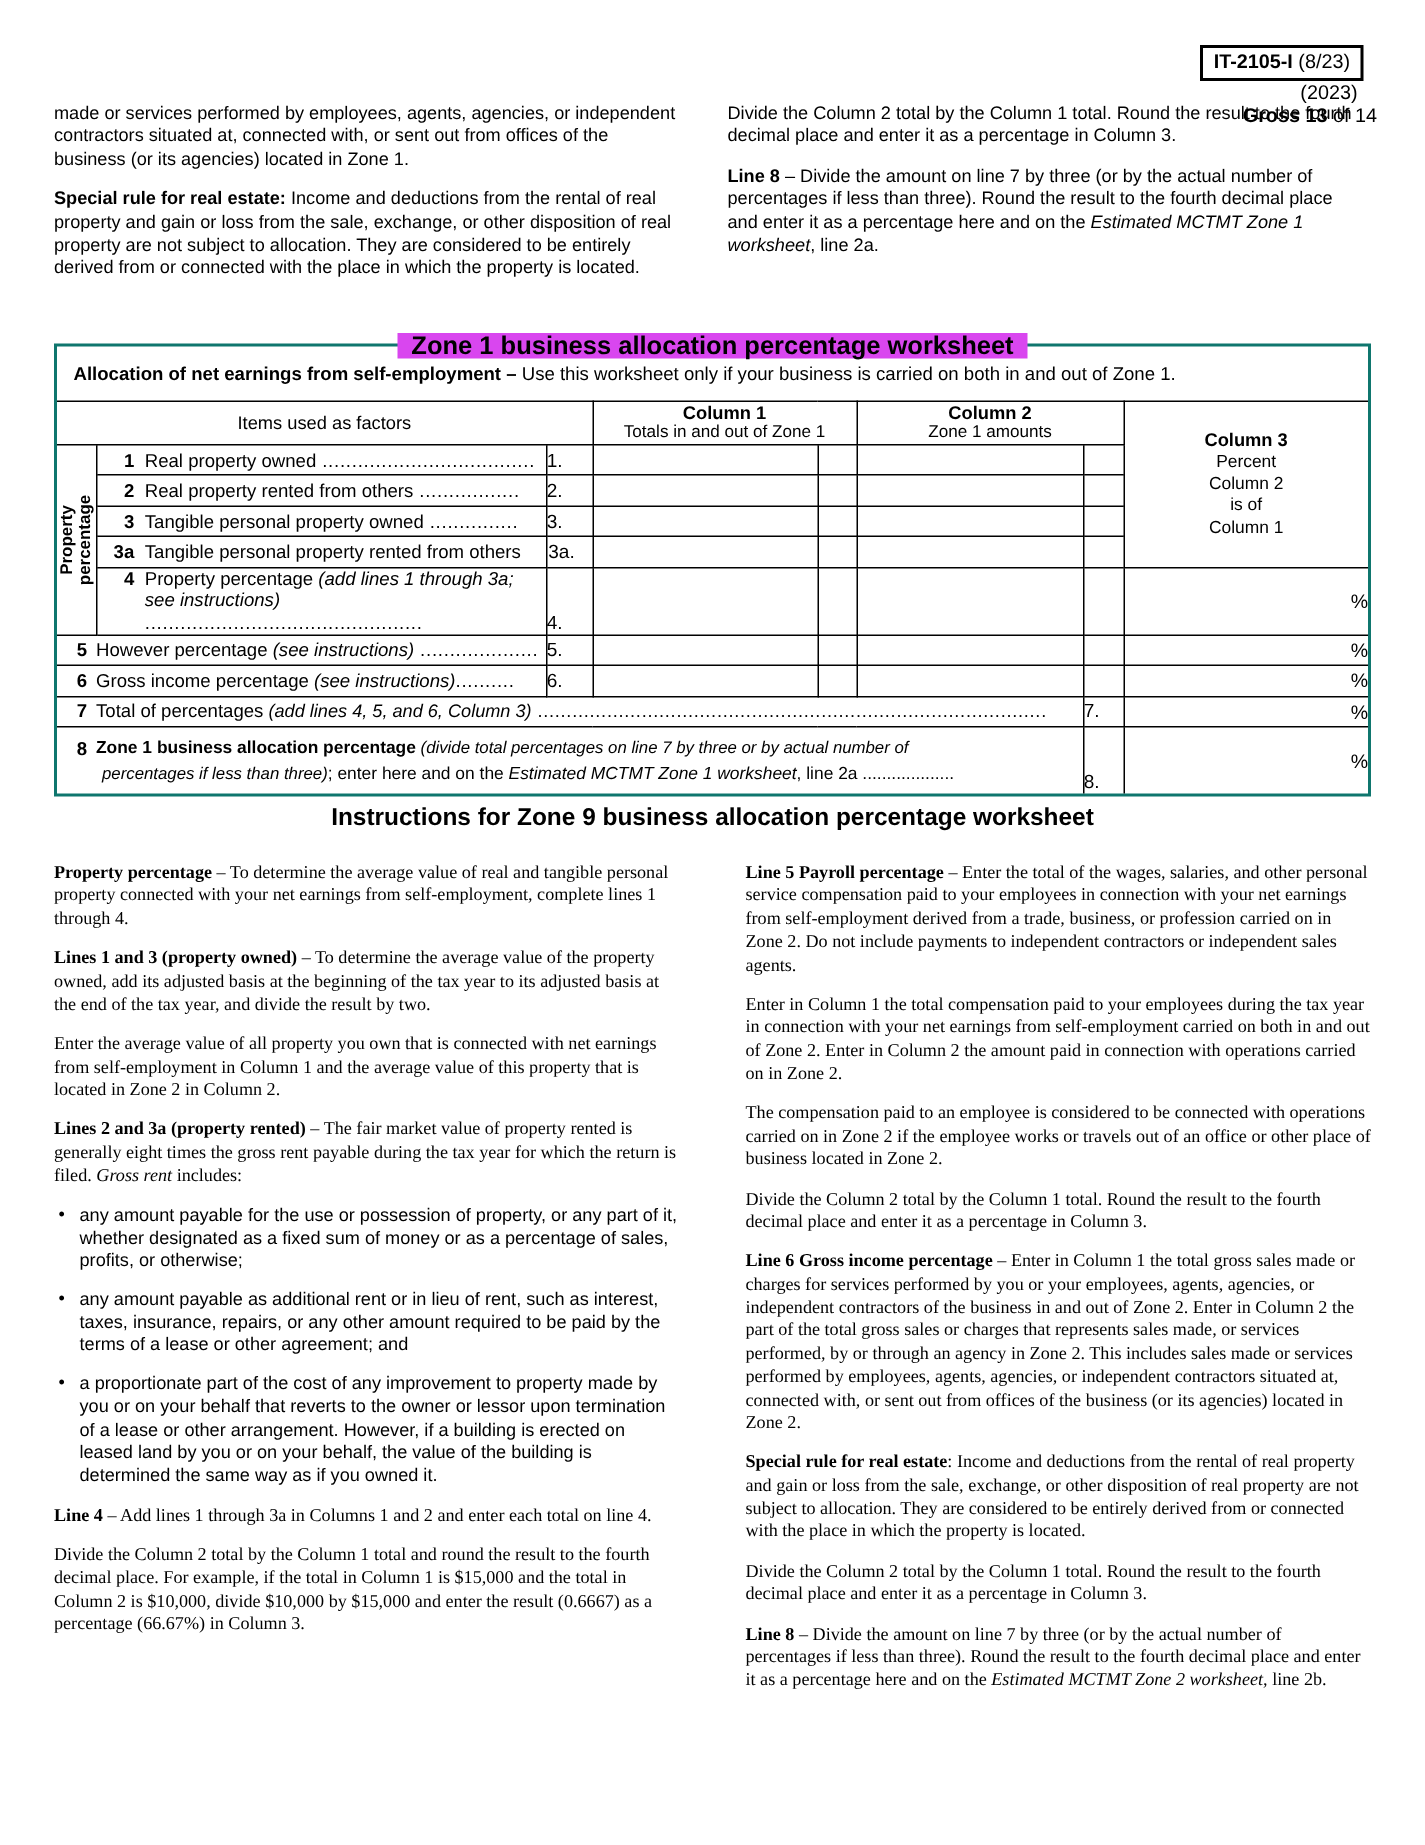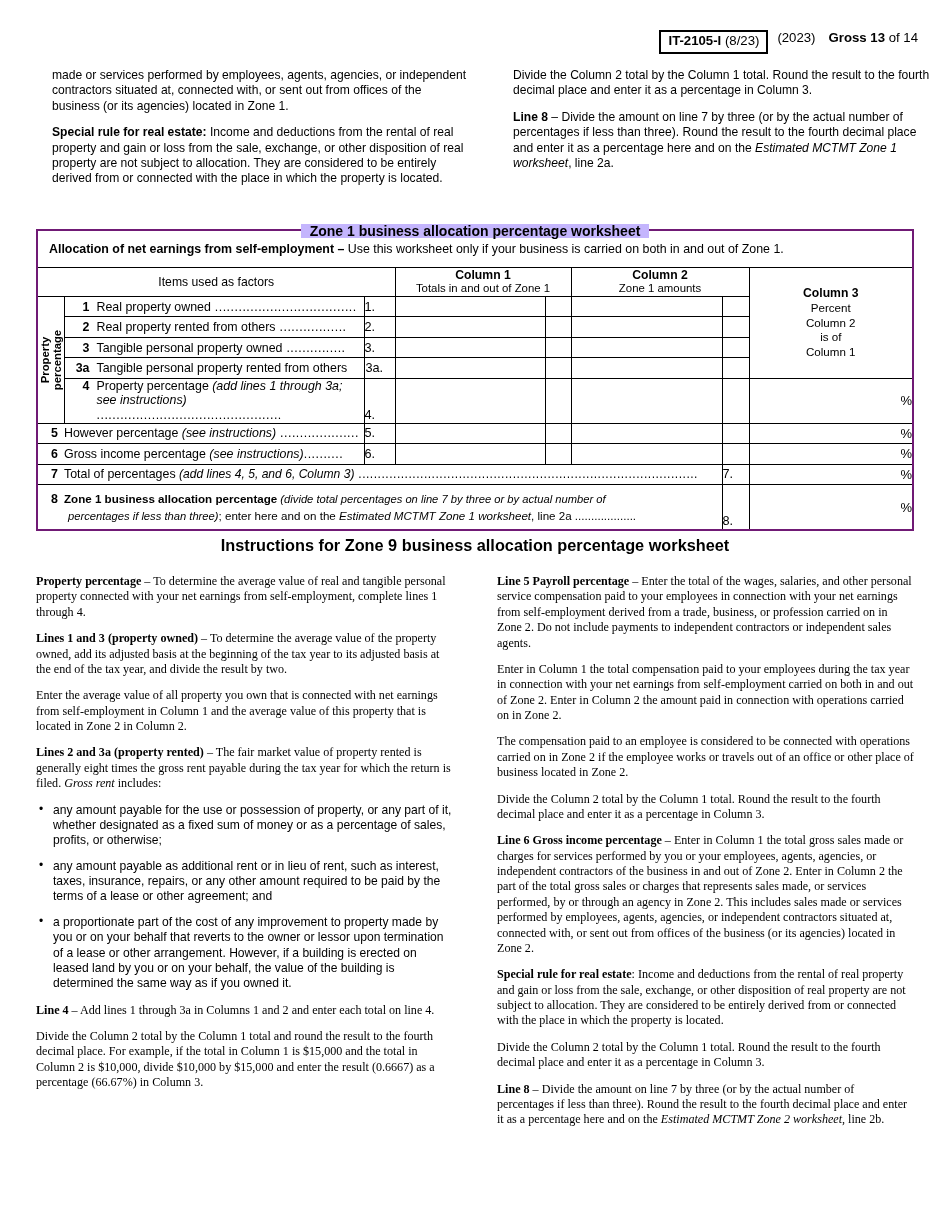--- a/index.html
+++ b/index.html
@@ -22,79 +22,80 @@
     width: 950px;
     height: 1230px;
   }
 
   
   .form-header {
     position: absolute;
     right: 32px;
     top: 30px;
     display: flex;
-    align-items: flex-start;
+    align-items: flex-end;
     font-size: 13.2px;
     white-space: nowrap;
+    flex-direction: column;
   }
   .form-id-box {
     border: 2px solid #000;
     padding: 2px 7px 3px 7px;
     margin-right: 9px;
     line-height: 1.12;
   }
   .form-id-box .fid { font-weight: bold; }
   .form-id-box .frev { font-weight: normal; }
   .form-year { margin-right: 13px; }
   .page-no .pw { font-weight: bold; }
   .page-no .pn { font-weight: bold; }
 
   
   .top-cols {
     position: absolute;
-    left: 52px;
+    left: 36px;
     top: 68px;
     width: 878px;
     display: flex;
-    gap: 44px;
+    gap: 32px;
   }
   .col { width: 417px; }
   .col p {
     margin: 0 0 11px 0;
     font-size: 12.1px;
     line-height: 1.275;
     text-align: left;
   }
   .col p:last-child { margin-bottom: 0; }
   b, .b { font-weight: bold; }
   i, .i { font-style: italic; }
 
   
   .worksheet {
     position: absolute;
     left: 36px;
     top: 229px;
     width: 878px;
-    border: 2px solid #701a75;
+    border: 2px solid #0f766e;
     box-sizing: border-box;
   }
   
   .legend-wrap {
     position: absolute;
     left: 36px;
     top: 222px;
     width: 878px;
     text-align: center;
     z-index: 5;
   }
   .legend-text {
-    background: #c4b5fd;
+    background: #d946ef;
     display: inline-block;
     padding: 0 9px;
-    font-size: 14px;
+    font-size: 17px;
     font-weight: bold;
     line-height: 1;
   }
 
   .ws-subtitle {
     padding: 11px 10px 9px 11px;
     font-size: 12.4px;
     line-height: 1.25;
   }
 

